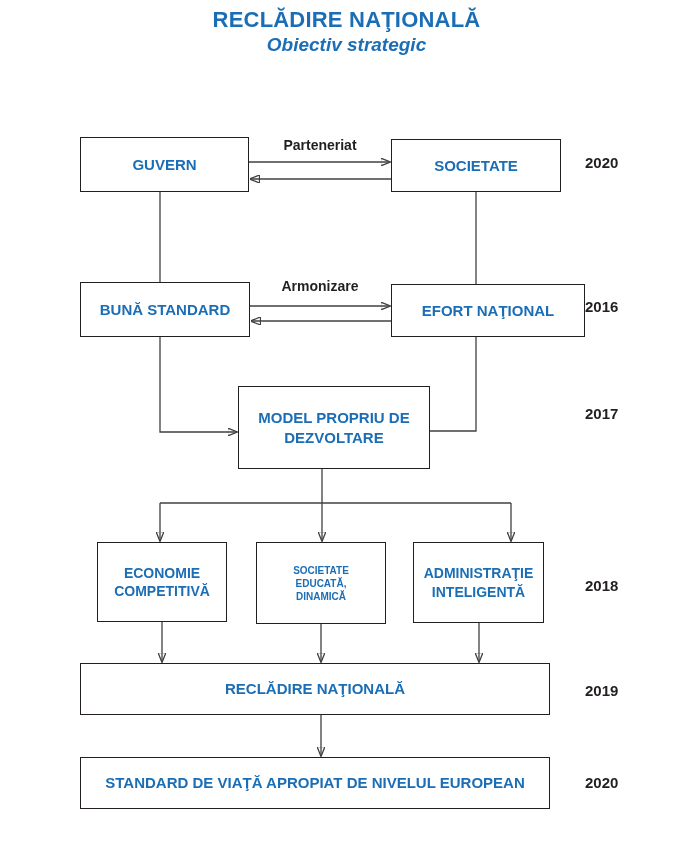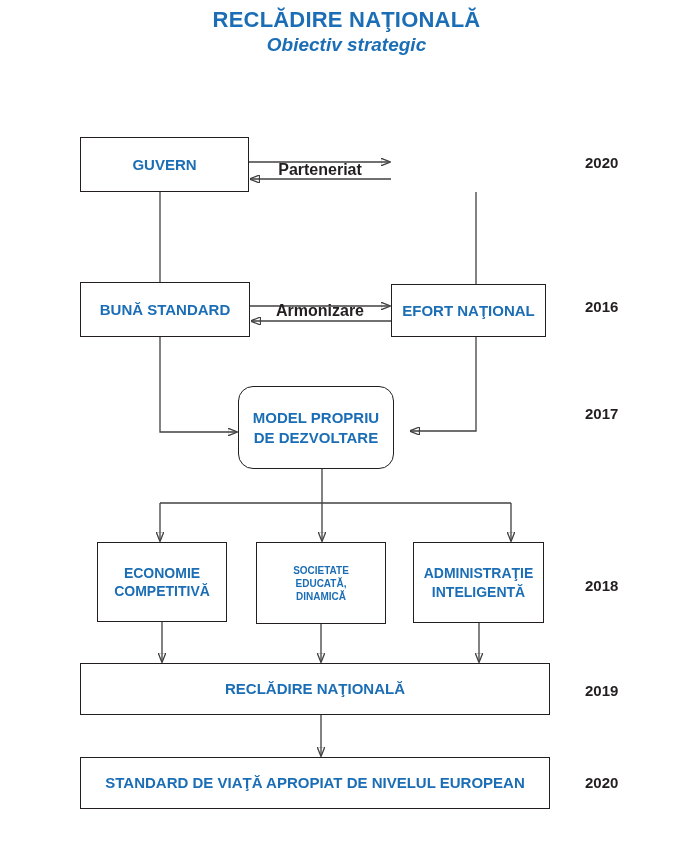--- a/index.html
+++ b/index.html
@@ -52,35 +52,34 @@
     justify-content: center;
     text-align: center;
     color: var(--accent-blue, #1B6EB5);
     font-weight: bold;
     font-size: 15px;
     line-height: 1.3;
   }
   #n-guvern      { left: 80px;  top: 137px; width: 169px; height: 55px; }
   #n-societate   { left: 391px; top: 139px; width: 170px; height: 53px; }
   #n-buna        { left: 80px;  top: 282px; width: 170px; height: 55px; }
-  #n-efort       { left: 391px; top: 284px; width: 155px; height: 53px; }
-  #n-model       { left: 238px; top: 386px; width: 156px; height: 83px; padding: 0 9px; border-radius: 15px; }
+  #n-efort       { left: 391px; top: 284px; width: 194px; height: 53px; }
+  #n-model       { left: 238px; top: 386px; width: 192px; height: 83px; padding: 0 9px; }
   #n-economie    { left: 97px;  top: 542px; width: 130px; height: 80px; font-size: 14px; padding: 0 6px; }
   #n-soced       { left: 256px; top: 542px; width: 130px; height: 82px; font-size: 10px; padding: 0 14px; }
   #n-admin       { left: 413px; top: 542px; width: 131px; height: 81px; font-size: 14px; padding: 12px 4px; }
   #n-recladire   { left: 80px;  top: 663px; width: 470px; height: 52px; }
   #n-standard    { left: 80px;  top: 757px; width: 470px; height: 52px; }
   .edge-label {
     position: absolute;
     width: 160px;
     text-align: center;
     color: var(--ink, #231F20);
     font-weight: bold;
-    font-size: 16px;
-    margin-top: 24px;
+    font-size: 14px;
   }
   #lbl-parteneriat { left: 240px; top: 137px; }
   #lbl-armonizare  { left: 240px; top: 278px; }
   .year {
     position: absolute;
     left: 585px;
     color: var(--ink, #231F20);
     font-weight: bold;
     font-size: 15px;
   }
@@ -120,20 +119,23 @@
     <path d="M511,503 V540" marker-end="url(#ah)"></path>
     <path d="M162,622 V661" marker-end="url(#ah)"></path>
     <path d="M321,624 V661" marker-end="url(#ah)"></path>
     <path d="M479,623 V661" marker-end="url(#ah)"></path>
     <path d="M321,715 V755" marker-end="url(#ah)"></path>
   </svg>
 
   <div class="node" id="n-guvern">
     <span>GUVERN</span>
   </div>
+  <div class="node" id="n-societate">
+    <span>SOCIETATE</span>
+  </div>
   <div class="node" id="n-buna">
     <span>BUNĂ STANDARD</span>
   </div>
   <div class="node" id="n-efort">
     <span>EFORT NAŢIONAL</span>
   </div>
   <div class="node" id="n-model">
     <span>MODEL PROPRIU DE DEZVOLTARE</span>
   </div>
   <div class="node" id="n-economie">

